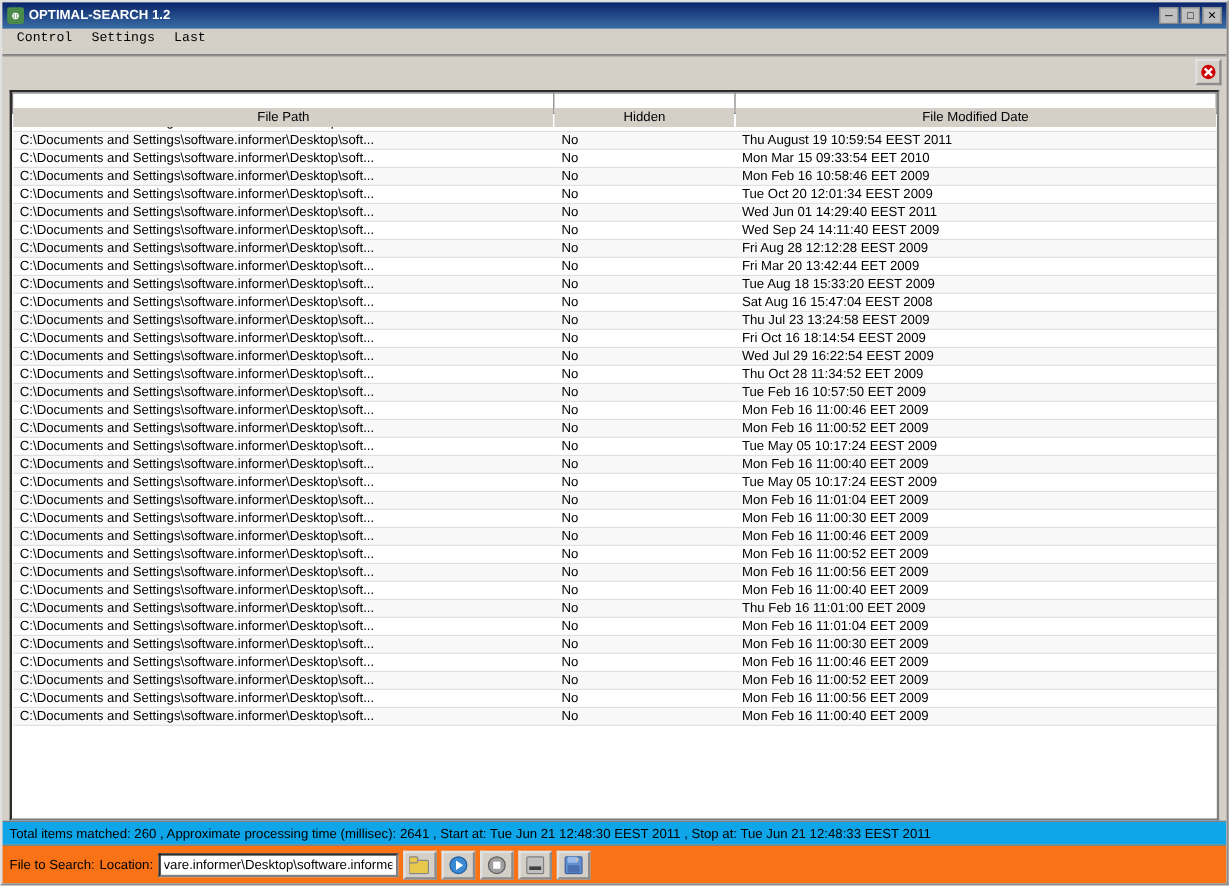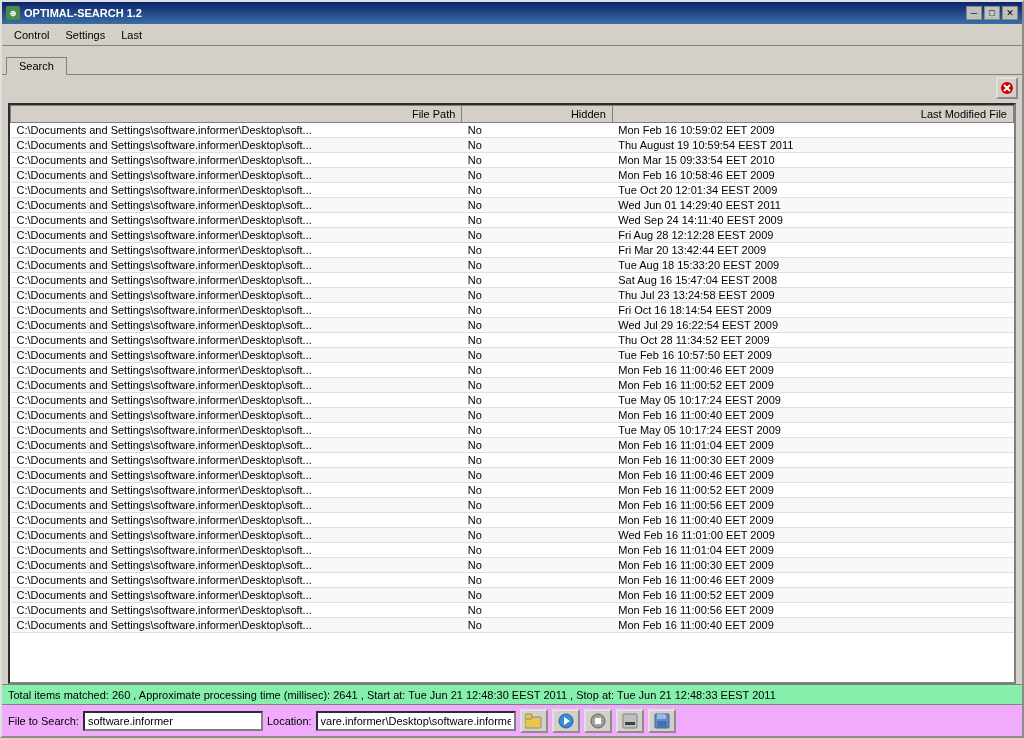--- a/index.html
+++ b/index.html
@@ -57,23 +57,24 @@
       cursor: pointer;
       color: black;
     }
     .title-btn.close { background: #c0c0c0; }
 
     
     #menu-bar {
       background: #d4d0c8;
       height: 22px;
       display: flex;
-      align-items: center;
+      align-items: flex-start;
       padding: 0 4px;
       border-bottom: 1px solid #808080;
+      font-family: Liberation Mono, monospace;
     }
     .menu-item {
       padding: 2px 8px;
       cursor: pointer;
       font-size: 11px;
     }
 
     
     #tab-bar {
       background: #d4d0c8;
@@ -125,54 +126,54 @@
     }
     table {
       width: 100%;
       border-collapse: collapse;
       font-size: 11px;
     }
     thead th {
       background: #d4d0c8;
       border: 1px solid #808080;
       padding: 2px 6px;
-      text-align: right;
+      text-align: center;
       font-weight: normal;
       position: sticky;
-      top: 0;
+      top: 12px;
       z-index: 2;
     }
     tbody tr {
       border-bottom: 1px solid #e0e0e0;
     }
     tbody td {
       padding: 1px 6px;
       white-space: nowrap;
       overflow: hidden;
       text-overflow: ellipsis;
       max-width: 0;
     }
     tbody td:nth-child(1) { width: 45%; margin-left: 44px; }
     tbody td:nth-child(2) { width: 15%; }
     tbody td:nth-child(3) { width: 40%; }
 
     
     #status-bar {
-      background: #86efac;
+      background: #0ea5e9;
       border-top: 1px solid #808080;
       padding: 2px 6px;
       font-size: 11px;
       height: 20px;
       display: flex;
       align-items: center;
     }
 
     
     #search-bar {
-      background: #f0abfc;
+      background: #f97316;
       border-top: 1px solid #808080;
       padding: 4px 6px;
       display: flex;
       align-items: center;
       gap: 4px;
       height: 32px;
     }
     #search-bar label {
       font-size: 11px;
       white-space: nowrap;
@@ -255,44 +256,41 @@
       <div class="title-btn close">✕</div>
     </div>
   </div>
 
   <div id="menu-bar">
     <div class="menu-item">Control</div>
     <div class="menu-item">Settings</div>
     <div class="menu-item">Last</div>
   </div>
 
-  <div id="tab-bar">
-    <div class="tab">Search</div>
-  </div>
 
   <div id="content-area" style="background:#d4d0c8; border-top: 1px solid #808080; flex:1; display:flex; flex-direction:column; overflow:hidden;">
 
     <div id="toolbar-row">
       <div id="stop-btn">
         <svg width="14" height="14" viewBox="0 0 14 14">
           <circle cx="7" cy="7" r="6" fill="#cc0000"></circle>
           <line x1="4" y1="4" x2="10" y2="10" stroke="white" stroke-width="2"></line>
           <line x1="10" y1="4" x2="4" y2="10" stroke="white" stroke-width="2"></line>
         </svg>
       </div>
     </div>
 
     <div id="table-area">
       <div id="table-container">
         <table>
           <thead>
             <tr>
               <th>File Path</th>
               <th>Hidden</th>
-              <th>Last Modified File</th>
+              <th>File Modified Date</th>
             </tr>
           </thead>
           <tbody id="table-body">
           <tr style="background: white;">
                 <td>C:\Documents and Settings\software.informer\Desktop\soft...</td>
                 <td>No</td>
                 <td>Mon Feb 16 10:59:02 EET 2009</td>
               </tr>
               <tr style="background: rgb(248, 248, 248);">
                 <td>C:\Documents and Settings\software.informer\Desktop\soft...</td>
@@ -420,21 +418,21 @@
                 <td>Mon Feb 16 11:00:56 EET 2009</td>
               </tr>
               <tr style="background: white;">
                 <td>C:\Documents and Settings\software.informer\Desktop\soft...</td>
                 <td>No</td>
                 <td>Mon Feb 16 11:00:40 EET 2009</td>
               </tr>
               <tr style="background: rgb(248, 248, 248);">
                 <td>C:\Documents and Settings\software.informer\Desktop\soft...</td>
                 <td>No</td>
-                <td>Wed Feb 16 11:01:00 EET 2009</td>
+                <td>Thu Feb 16 11:01:00 EET 2009</td>
               </tr>
               <tr style="background: white;">
                 <td>C:\Documents and Settings\software.informer\Desktop\soft...</td>
                 <td>No</td>
                 <td>Mon Feb 16 11:01:04 EET 2009</td>
               </tr>
               <tr style="background: rgb(248, 248, 248);">
                 <td>C:\Documents and Settings\software.informer\Desktop\soft...</td>
                 <td>No</td>
                 <td>Mon Feb 16 11:00:30 EET 2009</td>
@@ -463,21 +461,20 @@
         </table>
       </div>
     </div>
 
     <div id="status-bar">
       <span>Total items matched: 260 , Approximate processing time (millisec): 2641 , Start at: Tue Jun 21 12:48:30 EEST 2011 , Stop at: Tue Jun 21 12:48:33 EEST 2011</span>
     </div>
 
     <div id="search-bar">
       <label>File to Search:</label>
-      <input type="text" id="file-to-search" value="software.informer" style="">
       <label id="location-label">Location:</label>
       <input type="text" id="location-input" value="vare.informer\Desktop\software.informer" style="">
       <div class="action-btn" title="Browse">
         <svg width="18" height="16" viewBox="0 0 18 16">
           <rect x="0" y="4" width="16" height="11" rx="1" fill="#e8c84a" stroke="#888" stroke-width="1"></rect>
           <rect x="0" y="1" width="7" height="5" rx="1" fill="#e8c84a" stroke="#888" stroke-width="1"></rect>
         </svg>
       </div>
       <div class="action-btn" title="Search">
         <svg width="16" height="16" viewBox="0 0 16 16">

